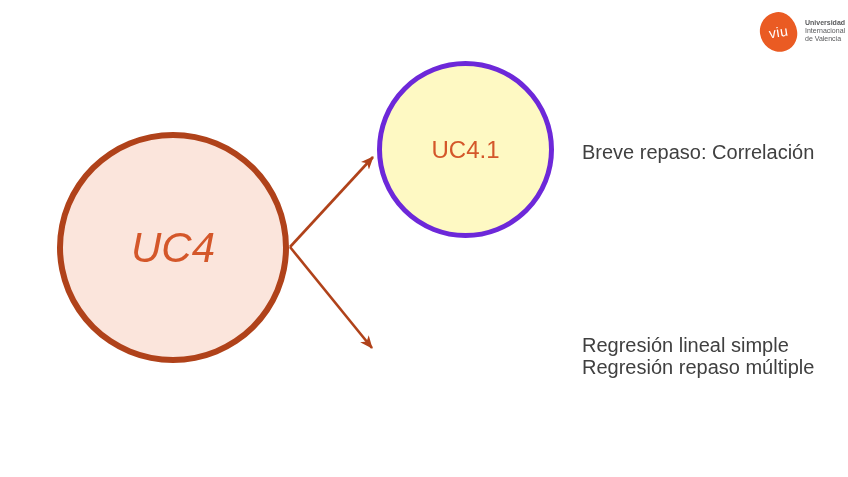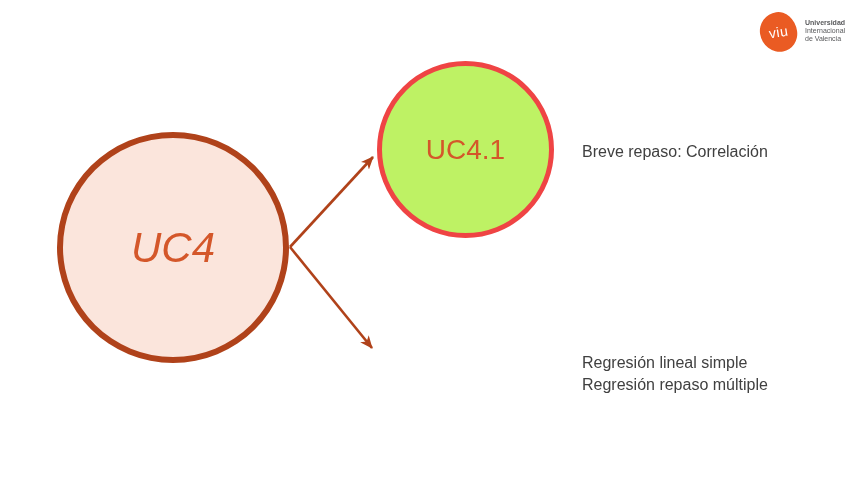--- a/index.html
+++ b/index.html
@@ -29,35 +29,35 @@
   .circle-root {
     left: 57px; top: 132px;
     width: 232px; height: 231px;
     background: #fbe5dc;
     border: 6px solid #b0421a;
     font-size: 42px;
     font-style: italic;
   }
   .circle-child {
     width: 177px; height: 177px;
-    background: #bef264;
-    border: 5px solid #ef4444;
-    font-size: 28px;
+    background: #fef9c3;
+    border: 5px solid #6d28d9;
+    font-size: 24px;
   }
   .circle-child1 { left: 377px; top: 61px; }
   .circle-child2 { left: 377px; top: 271px; }
   .desc {
     position: absolute;
     color: #404040;
-    font-size: 16px;
+    font-size: 20px;
     line-height: 22px;
     white-space: nowrap;
   }
   .desc-1 { left: 582px; top: 141px; }
-  .desc-2 { left: 582px; top: 352px; }
+  .desc-2 { left: 582px; top: 334px; }
   .desc span { display: block; }
   .logo {
     position: absolute;
     left: 760px; top: 12px;
     display: flex;
     align-items: flex-start;
   }
   .logo-mark {
     width: 37px; height: 40px;
     background: #ea5b23;

